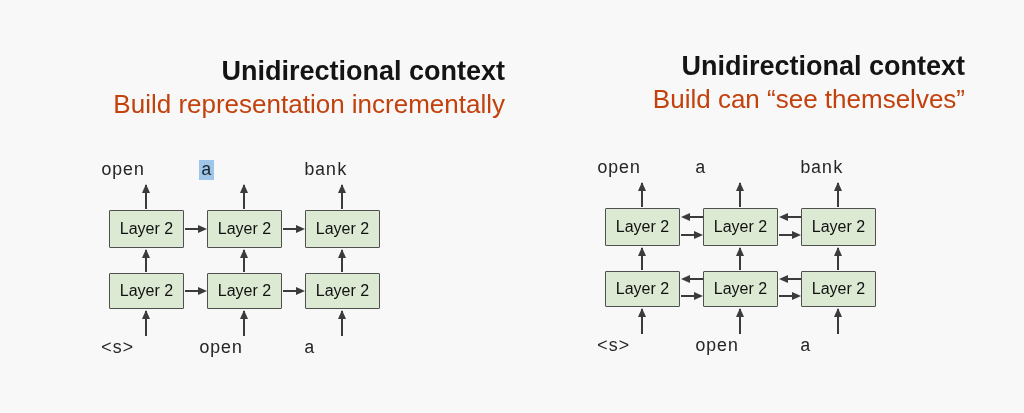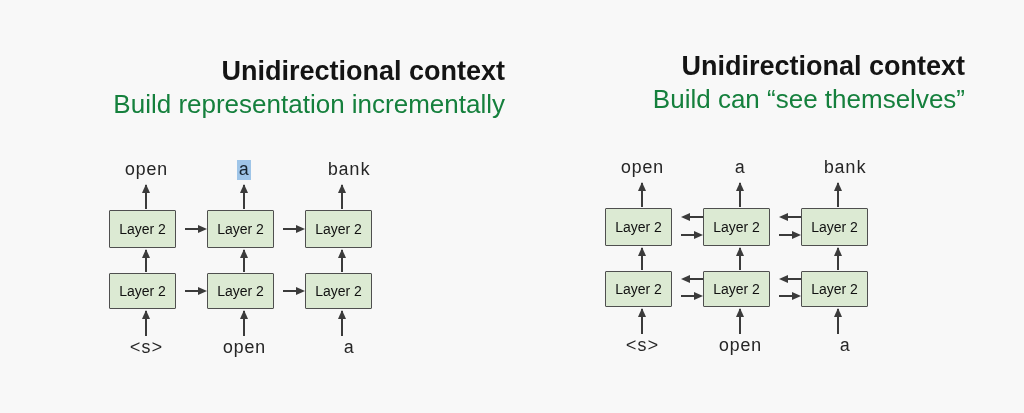--- a/index.html
+++ b/index.html
@@ -10,45 +10,45 @@
     font-family: "Liberation Sans", sans-serif;
     color: var(--text, #1a1a1a);
   }
   .slide { position: absolute; inset: 0; }
 
   
   .title-block { position: absolute; text-align: right; }
   .title-block.left  { left: 10px;  top: 54px; width: 495px; }
   .title-block.right { left: 545px; top: 49px; width: 420px; }
   .panel-title    { font-size: 27px; font-weight: 700; line-height: 34px; color: #141414; }
-  .panel-subtitle { font-size: 26px; font-weight: 400; line-height: 32px; color: #15803d; }
+  .panel-subtitle { font-size: 26px; font-weight: 400; line-height: 32px; color: #c2410c; }
 
   
   .diagram { position: absolute; width: 271px; height: 200px; }
   .diagram.left  { left: 109px; top: 161px; }
   .diagram.right { left: 605px; top: 159px; }
 
   
   .word {
-    position: absolute; width: 90px; text-align: center;
+    position: absolute; width: 90px; text-align: left;
     font-family: "Liberation Mono", monospace;
     font-size: 18px; line-height: 19px; color: #262626;
     white-space: pre;
   }
   .word.c0 { left: -8px; } .word.c1 { left: 90px; } .word.c2 { left: 195px; }
   .word.top { top: 0; } .word.bottom { top: 178px; }
   .hl { background: var(--highlight, #9fc5e8); padding: 0 2px; color: #182530; }
 
   
   .layer-box {
-    position: absolute; width: 67px; box-sizing: border-box;
+    position: absolute; width: 75px; box-sizing: border-box;
     background: var(--box-fill, #dcead3);
     border: 1.5px solid var(--box-border, #4f4f4f);
     display: flex; align-items: center; justify-content: center;
-    font-size: 14px; color: #111; border-radius: 1px;
+    font-size: 16px; color: #111; border-radius: 1px;
   }
   .layer-box.rowA { top: 49px; height: 38px; }
   .layer-box.rowB { top: 112px; height: 36px; }
   .layer-box.c0 { left: 0; } .layer-box.c1 { left: 98px; } .layer-box.c2 { left: 196px; }
 
   
   .va { position: absolute; width: 2px; background: var(--arrow, #3b3b3b); }
   .va::before {
     content: ""; position: absolute; top: -1px; left: -3.5px;
     border: 4.5px solid transparent; border-top: none;

